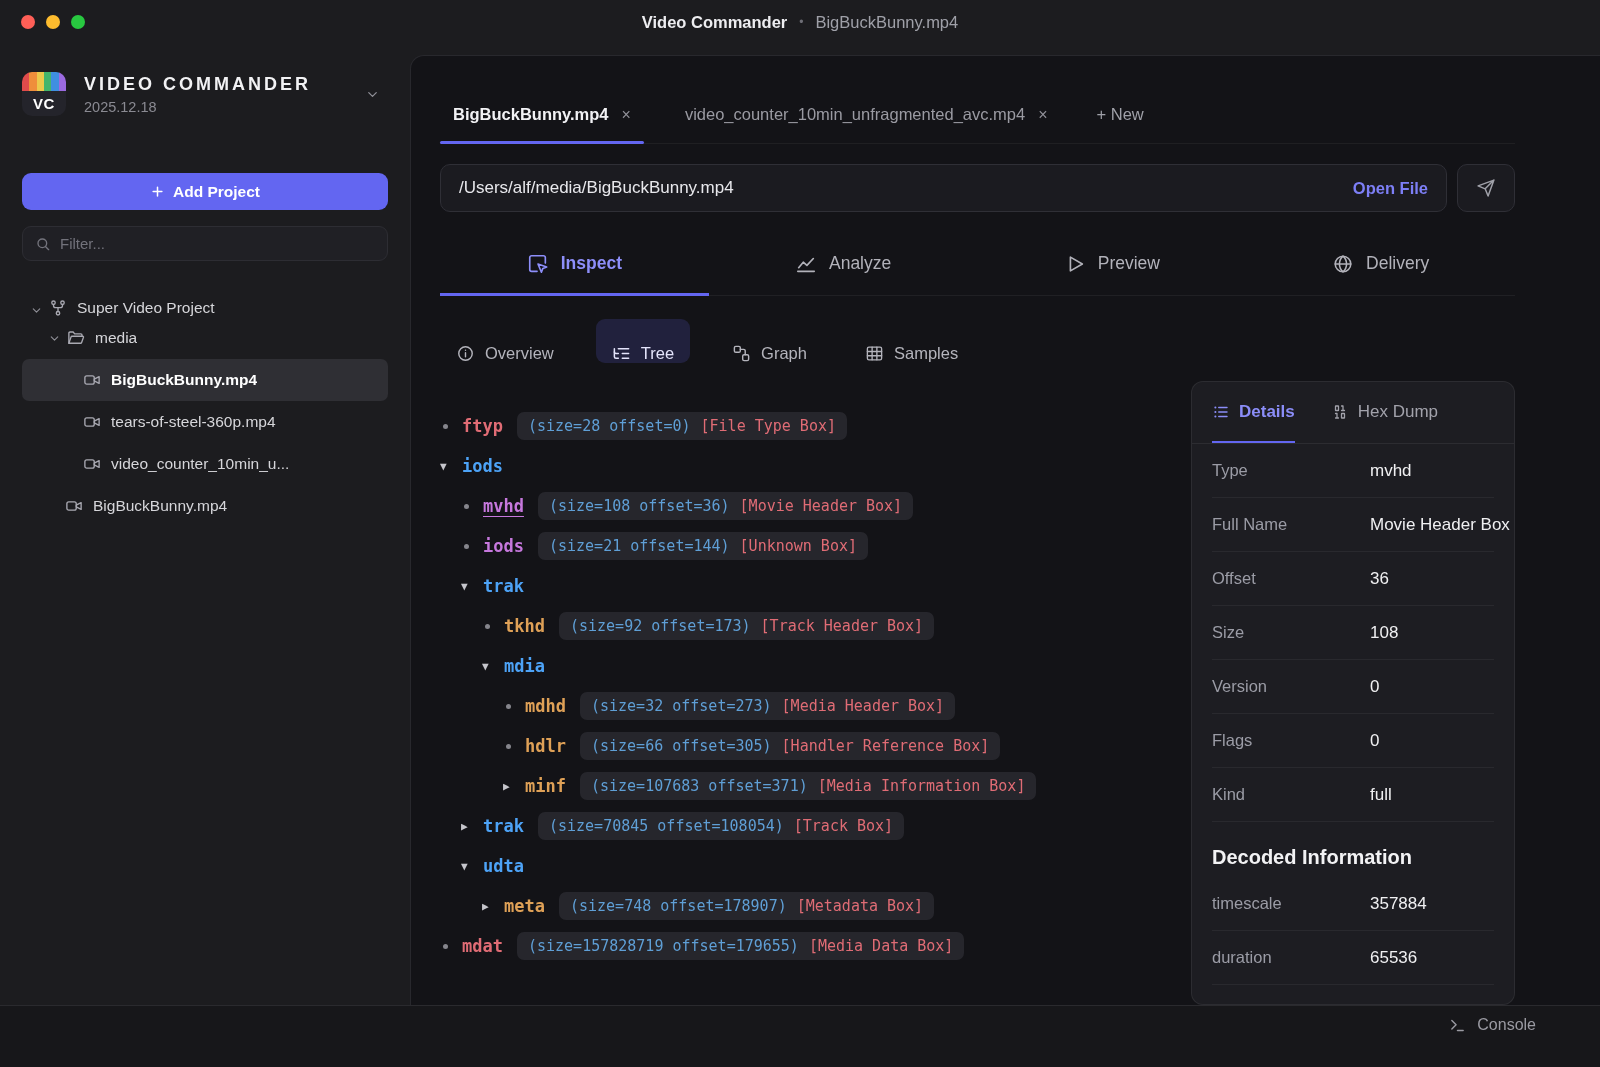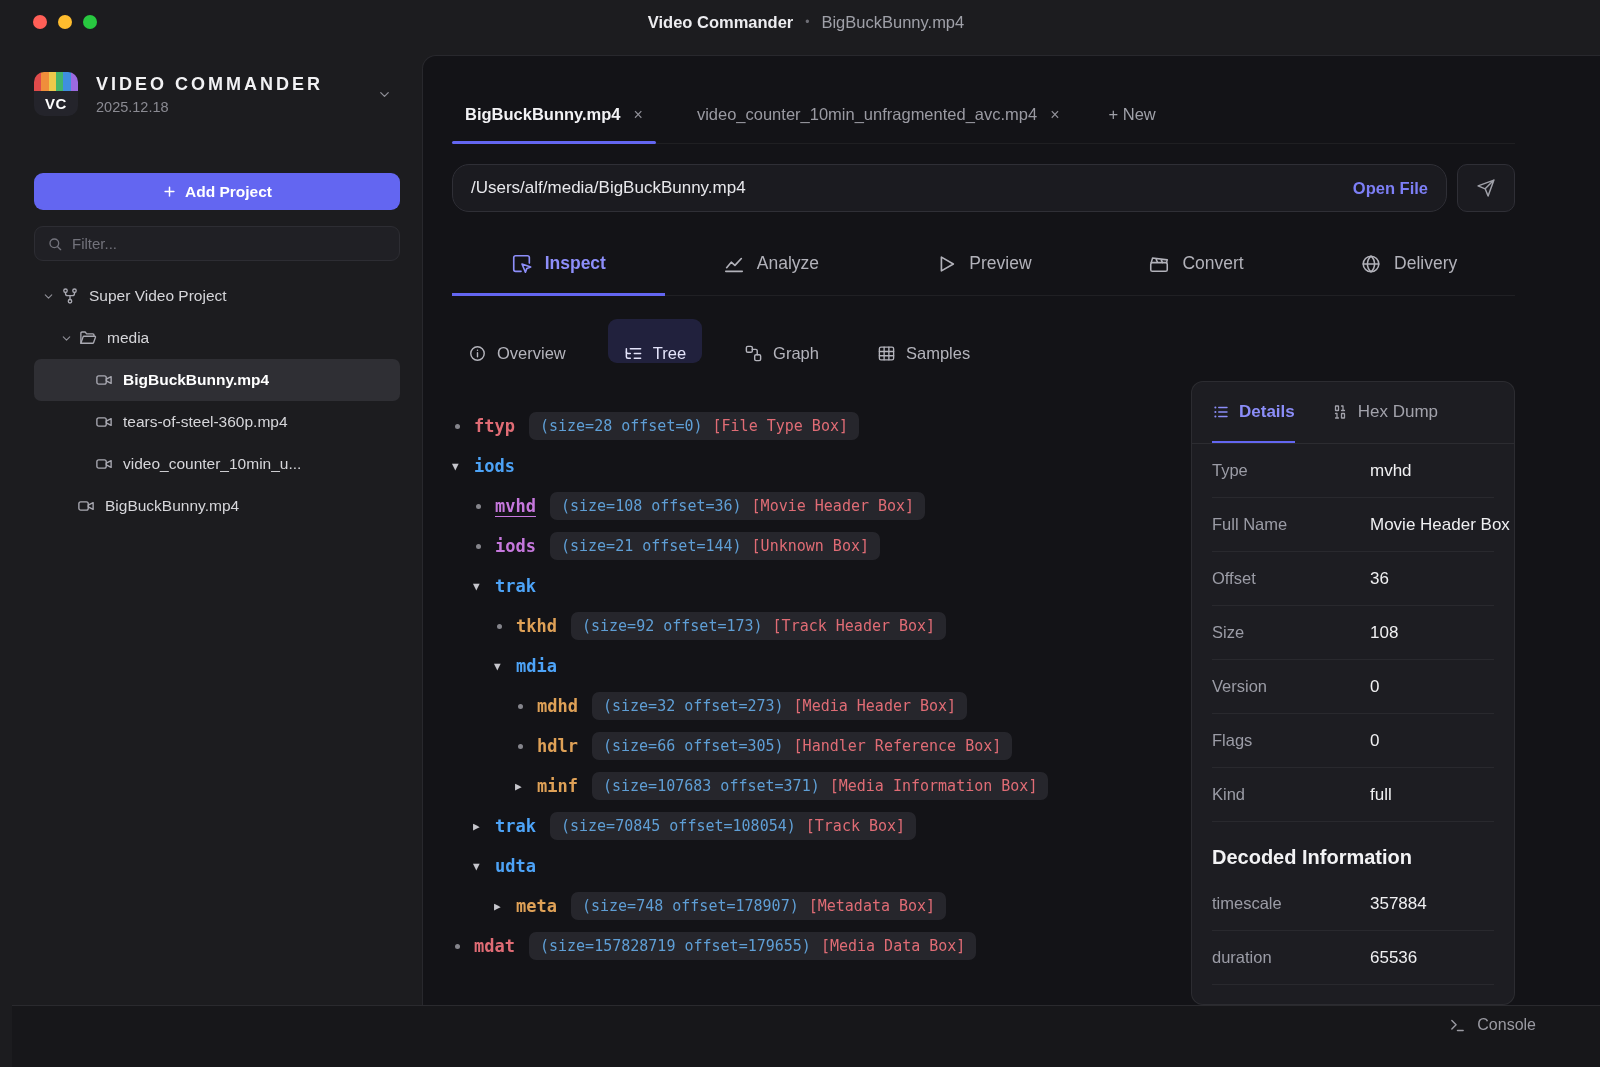--- a/index.html
+++ b/index.html
@@ -1,18 +1,18 @@
 <!DOCTYPE html>
 <html style="--accent: #6366f1; --c-red: #e06c75; --c-blue: #4da3f7; --c-purple: #c678dd; --c-orange: #dfa157;"><head>
 <meta charset="utf-8">
 <style>
   * { margin:0; padding:0; box-sizing:border-box; }
   html,body { width:1600px; height:1067px; overflow:hidden; background:#1c1c1f;
     font-family:"Liberation Sans", sans-serif; color:#e8e8ea; }
-  .window { width:1600px; height:1067px; display:flex; flex-direction:column; background:#1c1c1f;padding-left:12px; }
+  .window { width:1600px; height:1067px; display:flex; flex-direction:column; background:#1c1c1f; }
 
   
   .titlebar { height:44px; flex:none; position:relative; display:flex; align-items:center; justify-content:center; }
   .traffic { position:absolute; left:21px; top:15px; display:flex; gap:11px; }
   .dot { width:14px; height:14px; border-radius:50%; display:inline-block; cursor:default; }
   .titlebar-center { display:flex; align-items:center; gap:12px; font-size:16.5px; }
   .app-title { font-weight:700; color:#ededf0; }
   .doc-sep { color:#6e6e76; font-size:12px; }
   .doc-title { color:#9fa0a8; font-weight:500; }
 
@@ -68,21 +68,21 @@
   .file-tab.active { color:#f2f2f5; font-weight:600; }
   .file-tab.active::after { content:""; position:absolute; left:0; right:0; bottom:-1px; height:3px;
     background:var(--accent,#6366f1); border-radius:2px; }
   .ft-close { color:#8f8f97; font-size:16px; font-weight:400; }
   .new-tab { margin-left:30px; background:none; border:none; color:#9fa0a8; font-family:inherit;
     font-size:16.5px; cursor:pointer; padding:0 6px; }
 
   
   .pathbar { margin-top:20px; flex:none; display:flex; gap:10px; }
   .path-wrap { flex:1; min-width:0; height:48px; background:#1b1b20; border:1px solid #2f2f36;
-    border-radius:17px; display:flex; align-items:center; padding:0 18px; }
+    border-radius:10px; display:flex; align-items:center; padding:0 18px; }
   .path-input { flex:1; min-width:0; background:transparent; border:none; outline:none;
     font-family:inherit; font-size:17px; color:#e8e8ec; }
   .open-file { background:none; border:none; color:#7d7ff6; font-family:inherit; font-size:16.5px;
     font-weight:600; cursor:pointer; padding:0 0 0 18px; white-space:nowrap; }
   .send-btn { width:58px; height:48px; flex:none; background:#1b1b20; border:1px solid #2f2f36;
     border-radius:10px; color:#9fa0a8; display:flex; align-items:center; justify-content:center; cursor:pointer; }
   .send-btn .icn { width:20px; height:20px; }
 
   
   .feature-tabs { margin-top:20px; height:64px; flex:none; display:flex;
@@ -198,21 +198,21 @@
         <span class="icn">
             <svg viewBox="0 0 24 24" fill="none" stroke="currentColor" stroke-linecap="round" stroke-linejoin="round" stroke-width="2">
               <circle cx="11" cy="11" r="6.5"></circle>
               <path d="M20.5 20.5l-4.8-4.8"></path>
             </svg>
           </span>
         <input class="filter-input" placeholder="Filter..." style="">
       </div>
 
       <div id="sidebar-tree">
-          <div class="side-row" style="padding-left: 8px;">
+          <div class="side-row" style="padding-left: 8px; align-items: flex-end;">
             <span class="icn tree-chev">
               <svg viewBox="0 0 24 24" fill="none" stroke="currentColor" stroke-linecap="round" stroke-linejoin="round" stroke-width="2">
                 <path d="M6 9l6 6 6-6"></path>
               </svg>
             </span>
             <span class="icn tree-ic">
               <svg viewBox="0 0 24 24" fill="none" stroke="currentColor" stroke-linecap="round" stroke-linejoin="round" stroke-width="1.8">
                 <circle cx="6" cy="5" r="2.3"></circle>
                 <circle cx="18" cy="5" r="2.3"></circle>
                 <circle cx="12" cy="19" r="2.3"></circle>
@@ -322,29 +322,20 @@
             </span>
             <span>Analyze</span>
           </div>
           <div class="feature-tab">
             <span class="icn ">
               <svg viewBox="0 0 24 24" fill="none" stroke="currentColor" stroke-linecap="round" stroke-linejoin="round" stroke-width="1.8">
                 <path d="M7 4.5l13 7.5-13 7.5z"></path>
               </svg>
             </span>
             <span>Preview</span>
-          </div>
-          <div class="feature-tab">
-            <span class="icn ">
-              <svg viewBox="0 0 24 24" fill="none" stroke="currentColor" stroke-linecap="round" stroke-linejoin="round" stroke-width="1.7">
-                <rect x="3" y="10.5" width="18" height="9.5" rx="1.8"></rect>
-                <path d="M3.5 10.5L5 5.5l16 2-.8 3M8.5 6l1.8 4M14 6.7l1.8 3.8"></path>
-              </svg>
-            </span>
-            <span>Convert</span>
           </div>
           <div class="feature-tab">
             <span class="icn ">
               <svg viewBox="0 0 24 24" fill="none" stroke="currentColor" stroke-linecap="round" stroke-linejoin="round" stroke-width="1.7">
                 <circle cx="12" cy="12" r="8.5"></circle>
                 <path d="M3.5 12h17M12 3.5c2.6 2.3 3.9 5.2 3.9 8.5s-1.3 6.2-3.9 8.5c-2.6-2.3-3.9-5.2-3.9-8.5s1.3-6.2 3.9-8.5z"></path>
               </svg>
             </span>
             <span>Delivery</span>
           </div>

